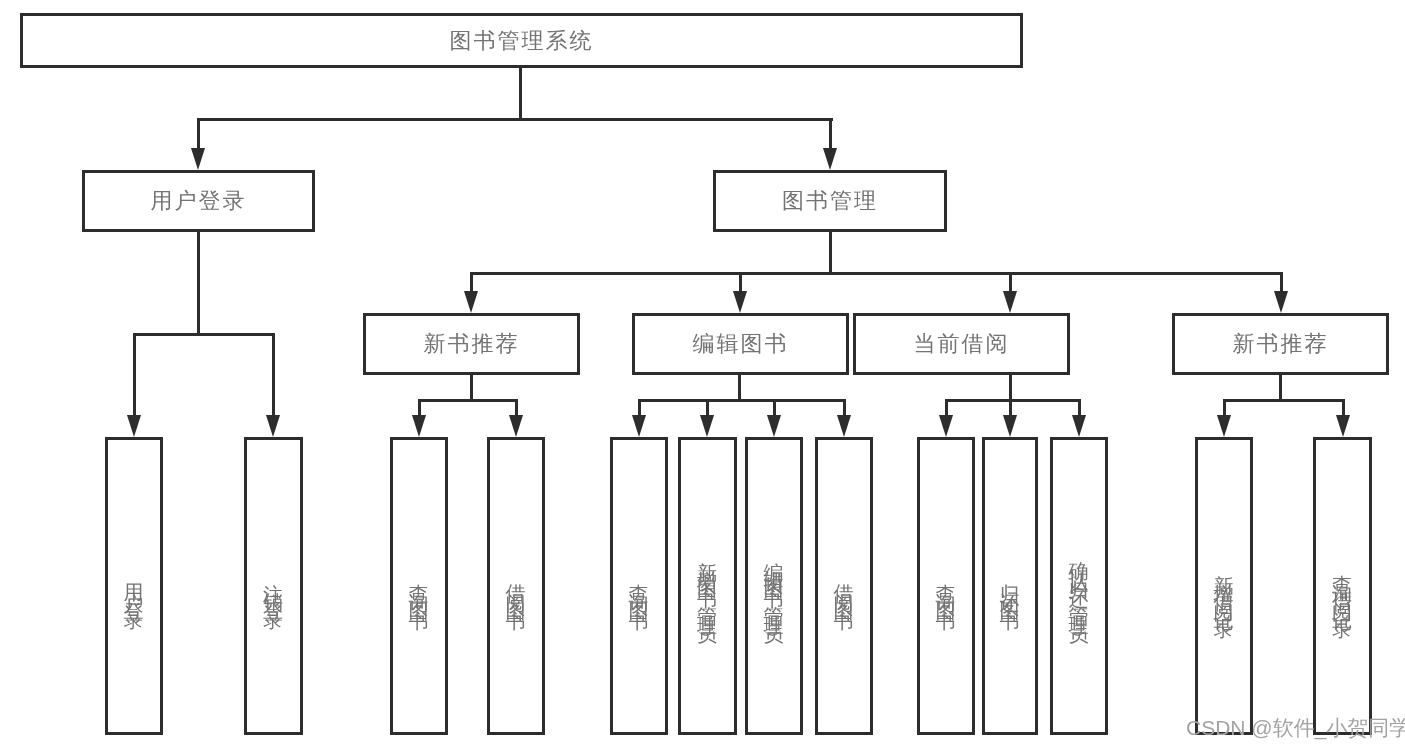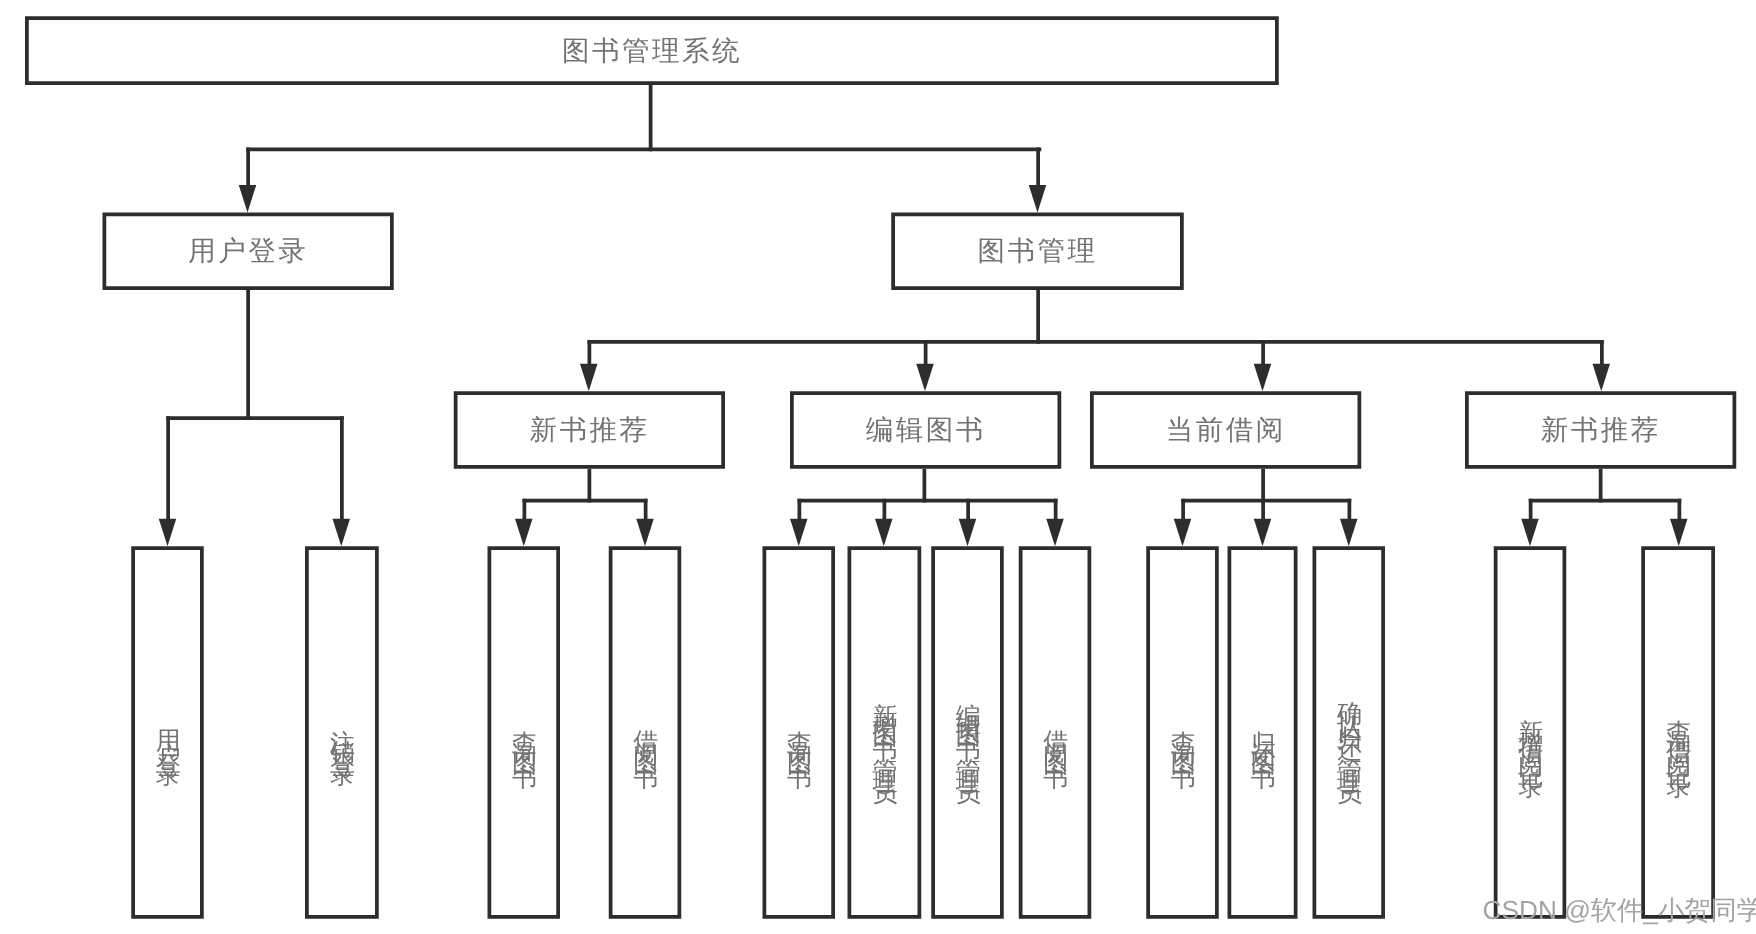--- a/index.html
+++ b/index.html
@@ -71,21 +71,21 @@
   <div class="arrow" style="left:1003px;top:291px"></div>
   <div class="vline" style="left:1280px;top:272px;height:21px"></div>
   <div class="arrow" style="left:1274px;top:291px"></div>
 
   <div class="node h" style="left:363px;top:313px;width:217px;height:62px">
     <span>新书推荐</span>
   </div>
   <div class="node h" style="left:632px;top:313px;width:217px;height:62px">
     <span>编辑图书</span>
   </div>
-  <div class="node h" style="left:872px;top:313px;width:217px;height:62px">
+  <div class="node h" style="left:853px;top:313px;width:217px;height:62px">
     <span>当前借阅</span>
   </div>
   <div class="node h" style="left:1172px;top:313px;width:217px;height:62px">
     <span>新书推荐</span>
   </div>
 
   <div class="vline" style="left:470px;top:375px;height:27px"></div>
   <div class="hline" style="left:418px;top:399px;width:100px"></div>
   <div class="vline" style="left:418px;top:399px;height:18px"></div>
   <div class="arrow" style="left:412px;top:415px"></div>

